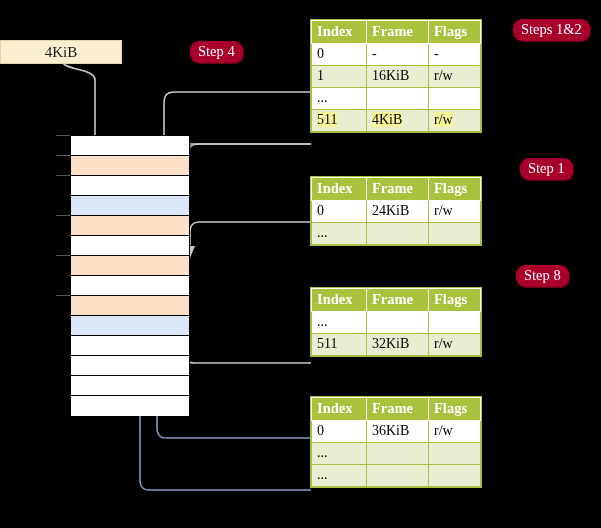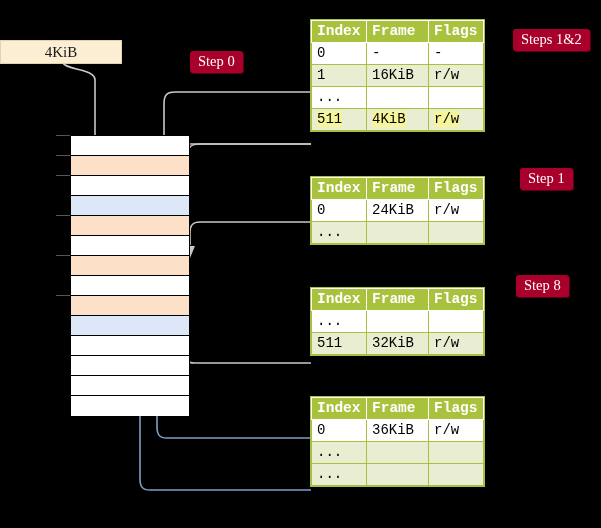--- a/index.html
+++ b/index.html
@@ -3,38 +3,38 @@
 <meta charset="utf-8">
 <style>
   html,body{margin:0;padding:0;background:#000;}
   body{width:601px;height:528px;position:relative;overflow:hidden;
        font-family:"Liberation Serif", serif;color:#000;}
   .stage{position:absolute;left:0;top:0;width:601px;height:528px;}
 
   
   .pill{position:absolute;background:#a8002a;color:#fff;
         font-family:"Liberation Serif", serif;font-size:14.5px;
-        padding:2px 8px 3px 8px;border-radius:3px;white-space:nowrap;
-        box-shadow:1px 1px 0 #5c0018;line-height:1.15;margin-top:10px;}
+        padding:2px 8px 3px 8px;border-radius:9px;white-space:nowrap;
+        box-shadow:1px 1px 0 #5c0018;line-height:1.15;}
 
   
   .reqbox{position:absolute;background:#fbeed2;border:1px solid #e3d3ad;
           font-size:15px;display:flex;align-items:center;justify-content:center;
           color:#161616;}
 
   
   .memcol{position:absolute;left:70px;top:135px;width:120px;height:280px;
           border:1.6px solid #000;box-sizing:border-box;}
   .memrow{width:100%;box-sizing:border-box;border-bottom:1.6px solid #000;}
   .memrow:last-child{border-bottom:none;}
   .tick{position:absolute;width:14px;height:0;border-top:1.5px solid #555;left:56px;}
 
   
   .ptable{position:absolute;border-collapse:collapse;
-          font-size:14px;background:#bef264;box-shadow:0 0 0 1px #a9bf3f;font-family:Liberation Mono, monospace;}
+          font-size:14px;background:#bef264;box-shadow:0 0 0 1px #a9bf3f;}
   .ptable td,.ptable th{border:1px solid #a9bf3f;padding:2px 5px 3px 5px;
           text-align:left;height:18px;box-sizing:border-box;font-weight:normal;
           white-space:nowrap;}
   .ptable th{background:#a8c23d;color:#ffffff;font-weight:bold;
           font-size:14.5px;border-color:#ffffff;}
   .ptable tr.alt td{background:#e9eed2;}
   .ptable tr.plain td{background:#ffffff;}
   .hl{background:#f7f59a;}
   .c-idx{width:55px;}
   .c-frm{width:62px;}
@@ -79,21 +79,21 @@
     <polygon class="a-blue" points="157,322 151,340 163,340"></polygon>
 
     <path class="w-blue" d="M 311,490 L 150,490 C 142,490 140,486 140,479 L 140,228"></path>
     <polygon class="a-blue" points="140,205 134,223 146,223"></polygon>
   </svg>
 
   <div class="reqbox" style="left:0px;top:40px;width:120px;height:22px;">
     <span>4KiB</span>
   </div>
 
-  <div class="pill" style="left:190px;top:41px;">Step 0</div>
+  <div class="pill" style="left:190px;top:41px;">Step 4</div>
   <div class="pill" style="left:513px;top:19px;">Steps 1&amp;2</div>
   <div class="pill" style="left:520px;top:158px;">Step 1</div>
   <div class="pill" style="left:516px;top:265px;">Step 8</div>
 
   <div class="memcol" id="memcol">
       <div class="memrow" style="height: 20px; background: rgb(255, 255, 255);"></div>
       <div class="memrow" style="height: 20px; background: rgb(252, 224, 200);"></div>
       <div class="memrow" style="height: 20px; background: rgb(255, 255, 255);"></div>
       <div class="memrow" style="height: 20px; background: rgb(220, 232, 248);"></div>
       <div class="memrow" style="height: 20px; background: rgb(252, 224, 200);"></div>

